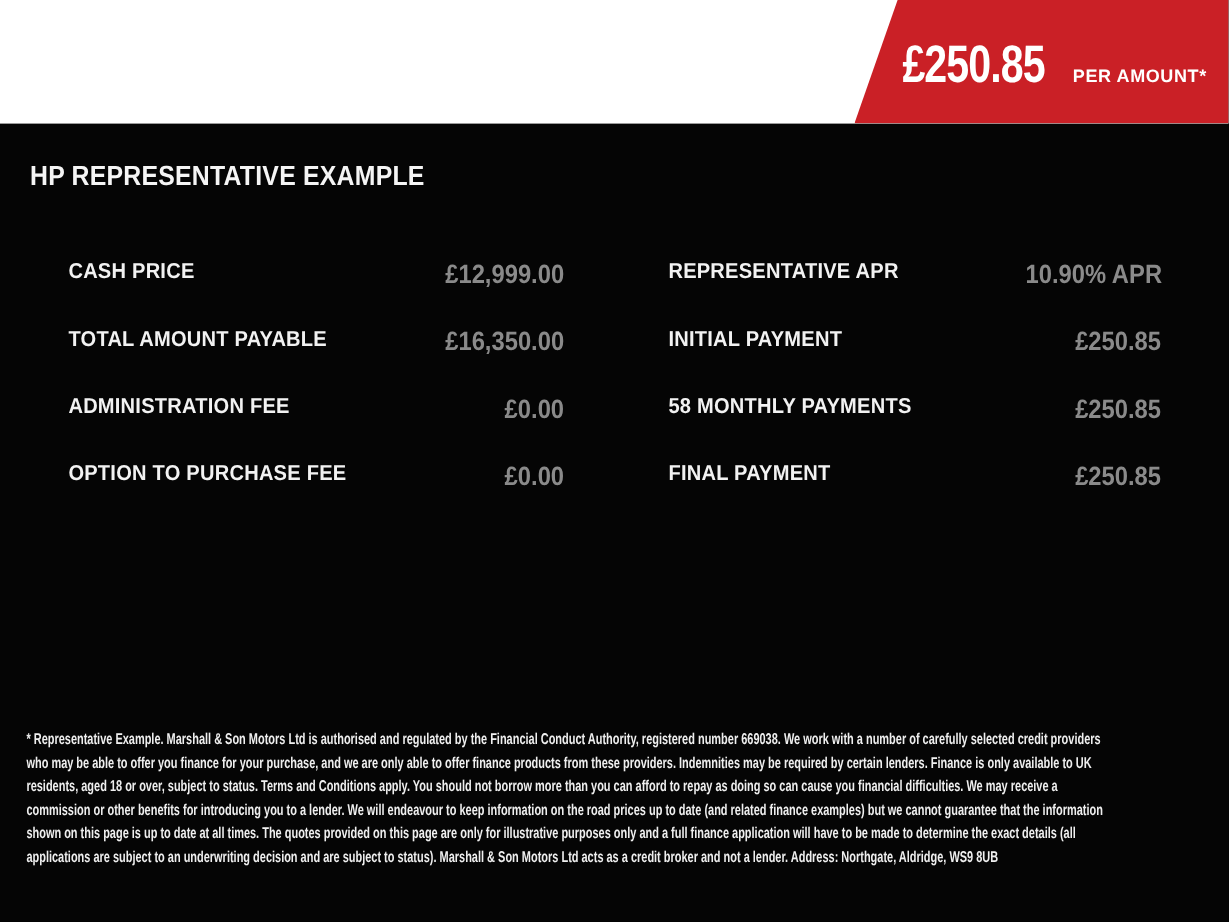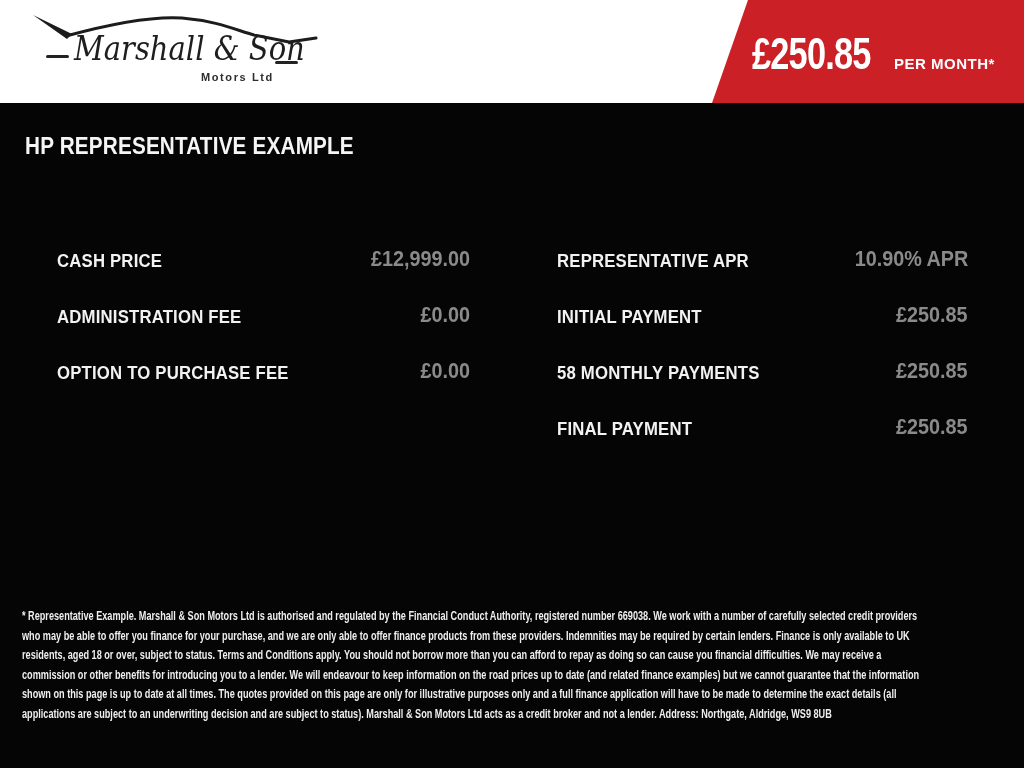--- a/index.html
+++ b/index.html
@@ -28,61 +28,55 @@
   .banner-per { display:inline-block; margin-left:-34px; font-size:15px; font-weight:bold; letter-spacing:.5px; white-space:nowrap; }
 
   
   .title { position:absolute; left:25px; top:133px; font-size:23px; font-weight:bold; color:#f5f5f5;
            letter-spacing:.2px; white-space:nowrap; transform:scaleX(.9); transform-origin:left center; }
 
   .grid { position:absolute; top:216px; left:0; width:1024px; height:340px; }
   .col  { position:absolute; top:0; }
   .col-0 { left:57px;  width:413px; }
   .col-1 { left:557px; width:411px; }
-  .row { height:56px; display:flex; justify-content:space-between; align-items:flex-end; }
+  .row { height:56px; display:flex; justify-content:space-between; align-items:flex-start; }
   .lab { font-size:18px; font-weight:bold; color:#f2f2f2; letter-spacing:.2px; white-space:nowrap;
          transform:scaleX(.93); transform-origin:left center; }
   .val { font-size:22px; font-weight:bold; color:var(--gray,#8a8a8a); white-space:nowrap;
          transform:scaleX(.9); transform-origin:right center; }
 
   .disclaimer { position:absolute; left:22px; top:606px; width:1280px; font-size:13px; font-weight:bold;
                 line-height:19.5px; color:#efefef; transform:scaleX(.703); transform-origin:left top; }
 </style>
 </head>
 <body>
 
 <div class="page">
 
   <header class="header">
 
-    <div class="logo">
-      <svg width="300" height="94" viewBox="0 0 300 94">
-        <polygon points="3,10 42,29 37,34" fill="#1c1c1c"></polygon>
-        <path d="M 36 31 C 80 19, 122 11, 152 13 C 187 16, 206 25, 224 30 L 259 37 L 286 33" fill="none" stroke="#1c1c1c" stroke-width="3" stroke-linecap="round" stroke-linejoin="round"></path>
-      </svg>
-      <div class="dash dash-left"></div>
-      <div class="logo-script">Marshall &amp; Son</div>
-      <div class="dash dash-right"></div>
-      <div class="logo-sub">Motors Ltd</div>
-    </div>
 
     <div class="banner">
       <span class="banner-price">£250.85</span>
-      <span class="banner-per">PER MONTH*</span>
+      <span class="banner-per">PER AMOUNT*</span>
     </div>
 
   </header>
 
   <h1 class="title">HP REPRESENTATIVE EXAMPLE</h1>
 
   <div class="grid">
       <div class="col col-0">
         <div class="row">
           <span class="lab">CASH PRICE</span>
           <span class="val">£12,999.00</span>
+        </div>
+        <div class="row">
+          <span class="lab">TOTAL AMOUNT PAYABLE</span>
+          <span class="val">£16,350.00</span>
         </div>
         <div class="row">
           <span class="lab">ADMINISTRATION FEE</span>
           <span class="val">£0.00</span>
         </div>
         <div class="row">
           <span class="lab">OPTION TO PURCHASE FEE</span>
           <span class="val">£0.00</span>
         </div>
       </div>

